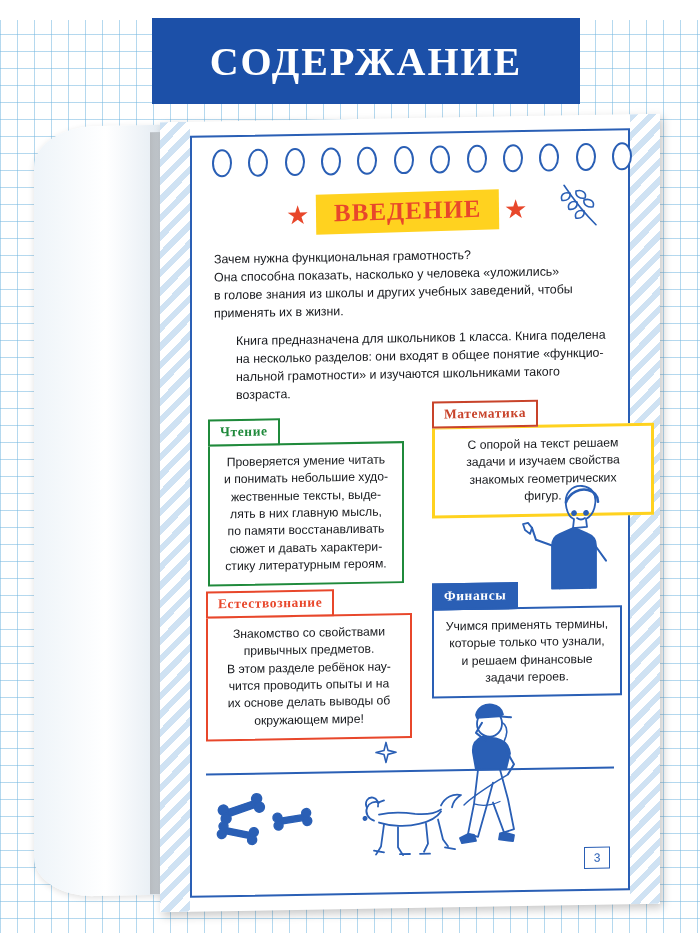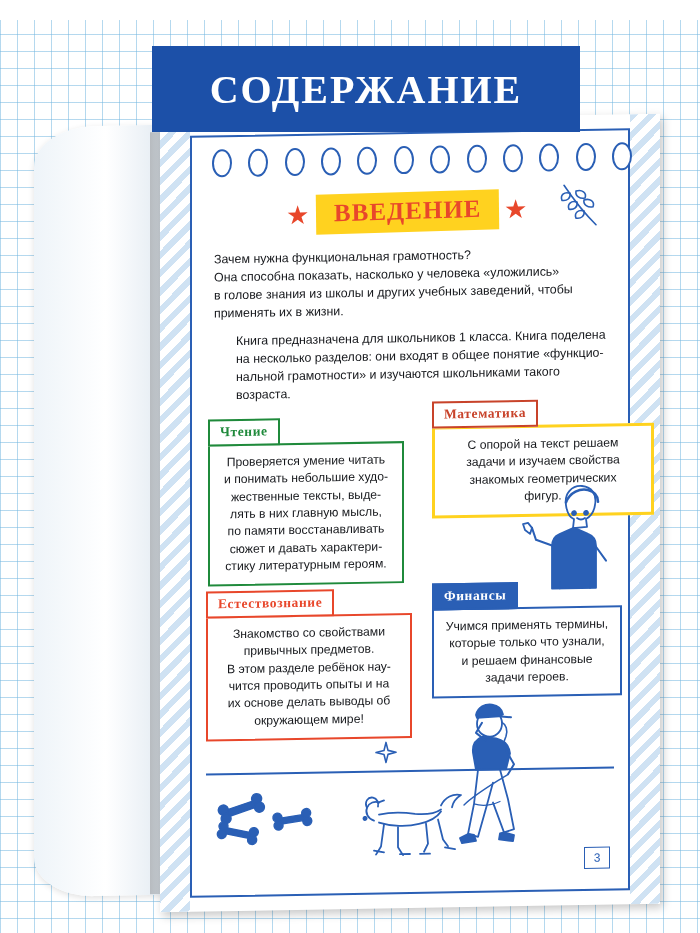--- a/index.html
+++ b/index.html
@@ -29,21 +29,20 @@
     background: #fff;
   }
   
   .header-banner {
     position: absolute;
     left: 152px; top: 18px;
     width: 428px; height: 86px;
     background: #1c50a8;
     display: flex; align-items: center; justify-content: center;
     z-index: 20;
-    margin-top: 28px;
   }
   .header-banner .title {
     color: #ffffff;
     font-family: "Liberation Serif", serif;
     font-weight: bold;
     font-size: 40px;
     letter-spacing: 2px;
   }
   
   .book {

